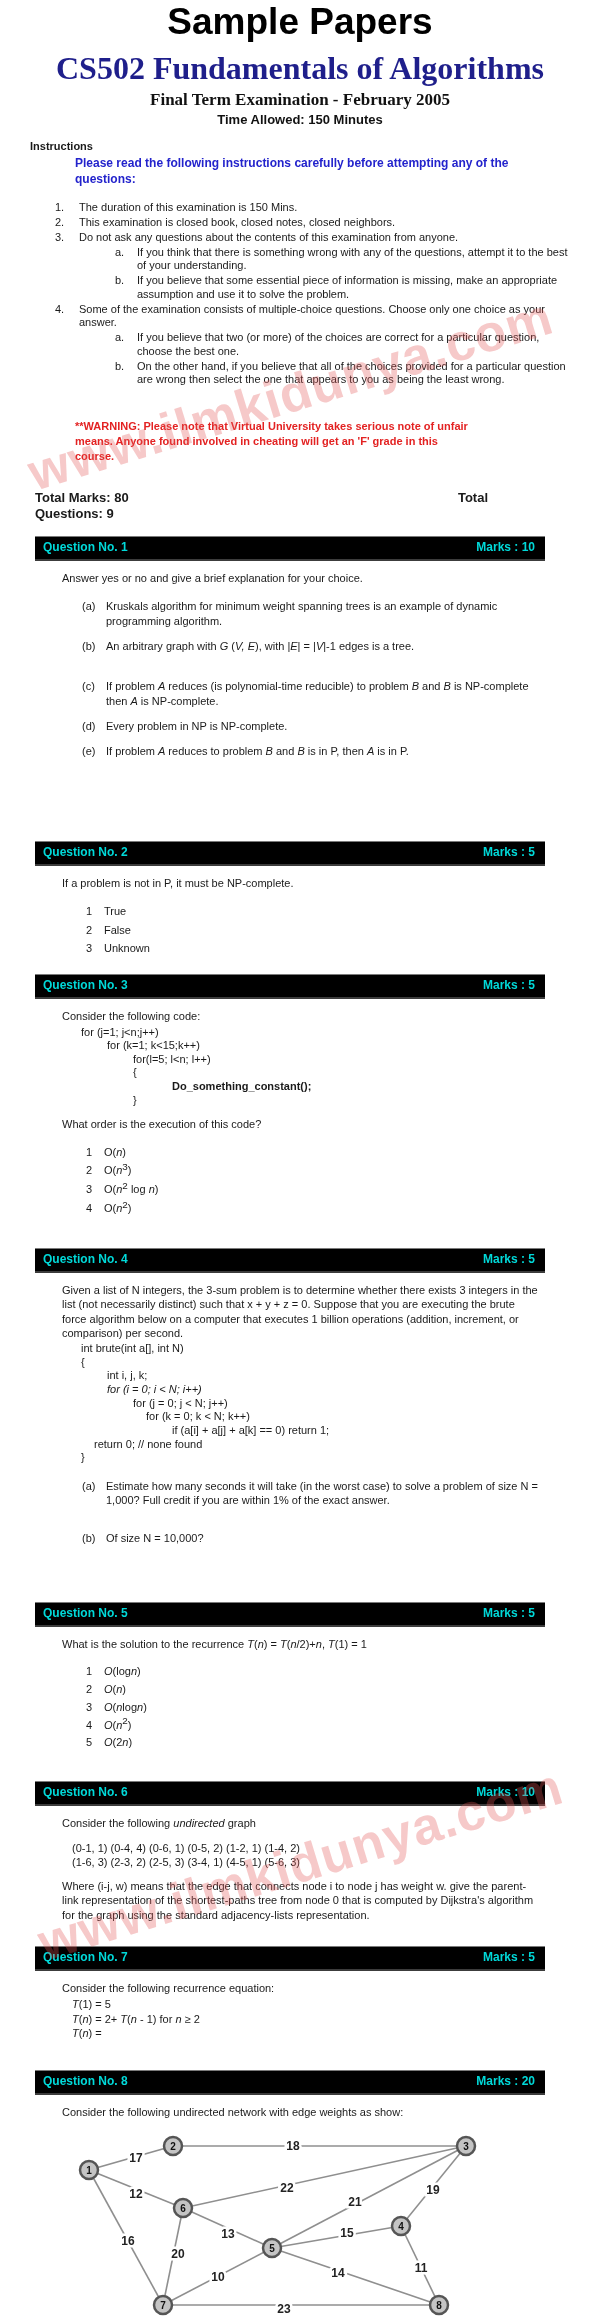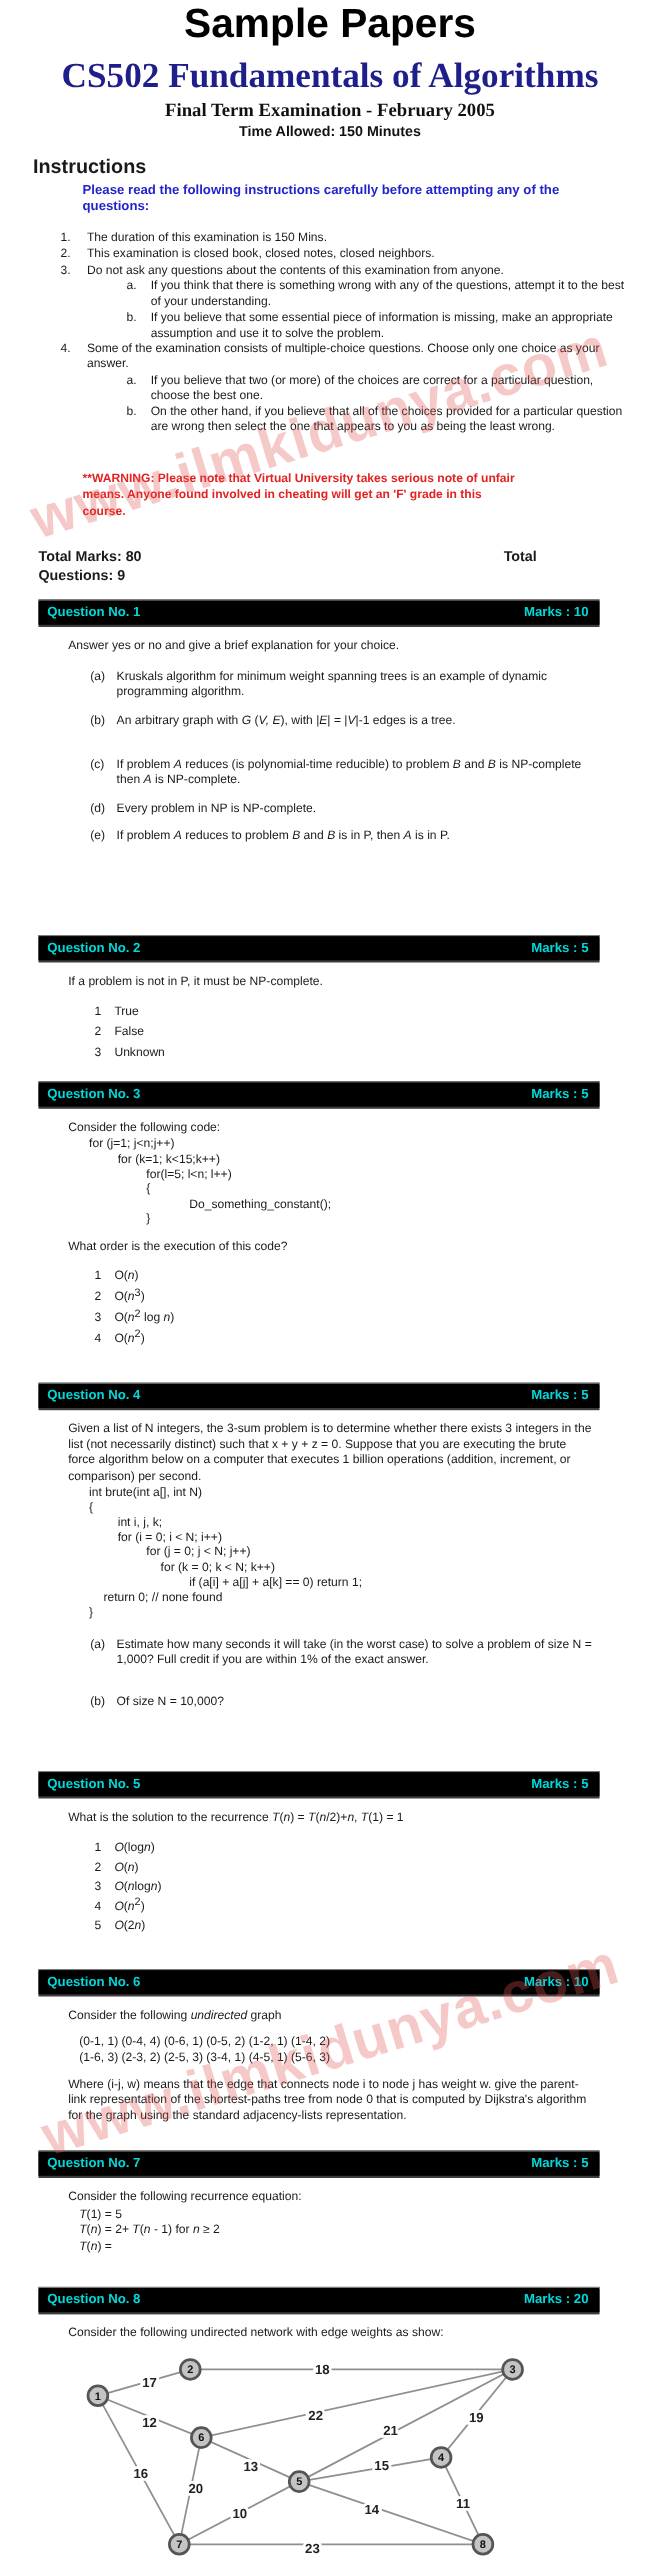--- a/index.html
+++ b/index.html
@@ -14,21 +14,21 @@
 
   
   header{text-align:center;}
   .h-sample{font-size:37px;font-weight:bold;color:#000000;margin:2px 0 8px;line-height:1.1;}
   .h-course{font-family:"Liberation Serif",serif;font-size:32px;font-weight:bold;color:#1f1f8b;margin:0 0 3px;line-height:1.1;}
   .h-exam{font-family:"Liberation Serif",serif;font-size:17px;font-weight:bold;color:#111;margin:0 0 2px;}
   .h-time{font-size:13px;font-weight:bold;color:#111;margin:0;}
 
   
   .instructions{margin:12px 30px 0;}
-  .ins-heading{font-size:18px;font-weight:bold;}
+  .ins-heading{font-size:11px;font-weight:bold;}
   .ins-note{color:#2323cc;font-weight:bold;font-size:12px;margin:2px 55px 14px 45px;line-height:1.3;}
   .ins-list{margin-left:25px;}
   .ins-item{display:flex;margin-bottom:1px;}
   .ins-num{flex:none;width:16px;margin-right:8px;}
   .ins-sub{display:flex;margin-left:60px;margin-bottom:1px;}
   .ins-sub-num{flex:none;width:14px;margin-right:8px;}
   .ins-text{flex:1;}
   .warning{color:#e32222;font-weight:bold;font-size:11px;width:400px;margin:32px 0 0 45px;line-height:1.35;}
 
   
@@ -199,21 +199,21 @@
           <span class="q-label">Question No. 3</span>
           <span class="q-marks">Marks : 5</span>
         </div>
         <div class="q-content">
           <div class="q-para">Consider the following code:</div>
           <div class="q-code">
             <div class="code-line" style="padding-left: 13px;">for (j=1; j&lt;n;j++)</div>
             <div class="code-line" style="padding-left: 39px;">for (k=1; k&lt;15;k++)</div>
             <div class="code-line" style="padding-left: 65px;">for(l=5; l&lt;n; l++)</div>
             <div class="code-line" style="padding-left: 65px;">{</div>
-            <div class="code-line" style="padding-left: 104px;">Do_something_constant();</div>
+            <div class="code-line" style="padding-left: 104px; font-weight: bold;">Do_something_constant();</div>
             <div class="code-line" style="padding-left: 65px;">}</div>
           </div>
           <div class="q-para">What order is the execution of this code?</div>
           <div class="q-numbered">
             <div class="num-item">
               <span class="num-mark">1</span>
               <span class="num-text">O(<i>n</i>)</span>
             </div>
             <div class="num-item">
               <span class="num-mark">2</span>
@@ -234,21 +234,21 @@
         <div class="q-bar">
           <span class="q-label">Question No. 4</span>
           <span class="q-marks">Marks : 5</span>
         </div>
         <div class="q-content">
           <div class="q-para">Given a list of N integers, the 3-sum problem is to determine whether there exists 3 integers in the list (not necessarily distinct) such that x + y + z = 0. Suppose that you are executing the brute force algorithm below on a computer that executes 1 billion operations (addition, increment, or comparison) per second.</div>
           <div class="q-code">
             <div class="code-line" style="padding-left: 13px;">int brute(int a[], int N)</div>
             <div class="code-line" style="padding-left: 13px;">{</div>
             <div class="code-line" style="padding-left: 39px;">int i, j, k;</div>
-            <div class="code-line" style="padding-left: 39px;">for (i = 0; i &lt; N; i++)</div>
+            <div class="code-line" style="padding-left: 39px; font-style: italic;">for (i = 0; i &lt; N; i++)</div>
             <div class="code-line" style="padding-left: 65px;">for (j = 0; j &lt; N; j++)</div>
             <div class="code-line" style="padding-left: 78px;">for (k = 0; k &lt; N; k++)</div>
             <div class="code-line" style="padding-left: 104px;">if (a[i] + a[j] + a[k] == 0) return 1;</div>
             <div class="code-line" style="padding-left: 26px;">return 0; // none found</div>
             <div class="code-line" style="padding-left: 13px;">}</div>
           </div>
           <div class="q-lettered">
             <div class="let-item">
               <span class="let-mark">(a)</span>
               <span class="let-text">Estimate how many seconds it will take (in the worst case) to solve a problem of size N = 1,000? Full credit if you are within 1% of the exact answer.</span>

